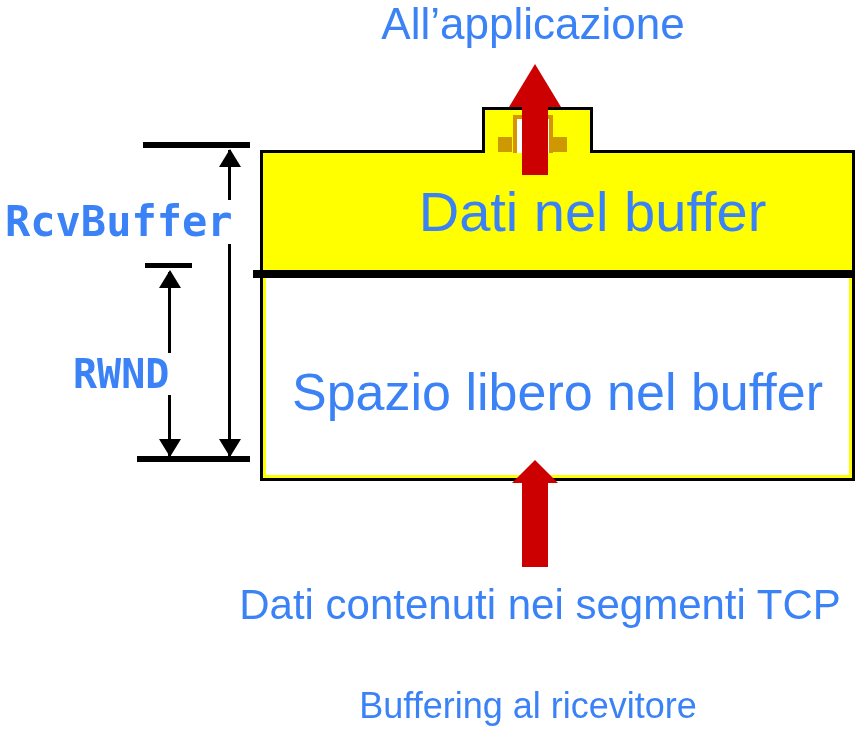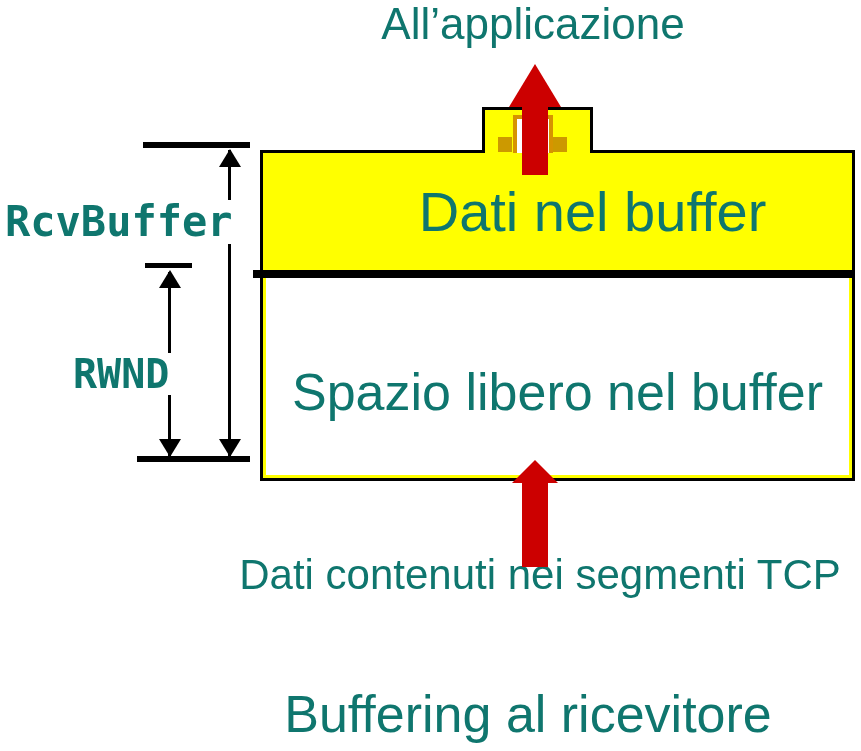--- a/index.html
+++ b/index.html
@@ -1,23 +1,23 @@
 <!DOCTYPE html>
 <html><head>
 <meta charset="utf-8">
 <style>
   html,body{margin:0;padding:0;background:#ffffff;}
   .page{position:relative;width:861px;height:751px;background:#ffffff;overflow:hidden;
-        font-family:"Liberation Sans",sans-serif;color:#0f766e;text-align:right;}
+        font-family:"Liberation Sans",sans-serif;color:#3b82f6;text-align:right;}
 
   
   .lbl{position:absolute;white-space:nowrap;line-height:1;}
   .top-label{top:2px;left:533px;transform:translateX(-50%);font-size:44px;}
-  .incoming-label{top:554px;left:540px;transform:translateX(-50%);font-size:42px;}
-  .caption{top:688px;left:528px;transform:translateX(-50%);font-size:52px;}
+  .incoming-label{top:584px;left:540px;transform:translateX(-50%);font-size:42px;}
+  .caption{top:688px;left:528px;transform:translateX(-50%);font-size:36px;}
 
   .mono-lbl{position:absolute;font-family:"DejaVu Sans Mono",monospace;font-weight:bold;
             background:#ffffff;line-height:1;padding:1px 3px;z-index:30;}
   .rcvbuffer-label{left:2px;top:200px;font-size:42px;}
   .rwnd-label{left:70px;top:353px;font-size:40px;}
 
   
   .main-box{position:absolute;left:260px;top:150px;width:595px;height:331px;
             background:#FFFF00;border:3px solid #000;box-sizing:border-box;z-index:5;}
   .white-section{position:absolute;left:263px;top:278px;width:589px;height:200px;

